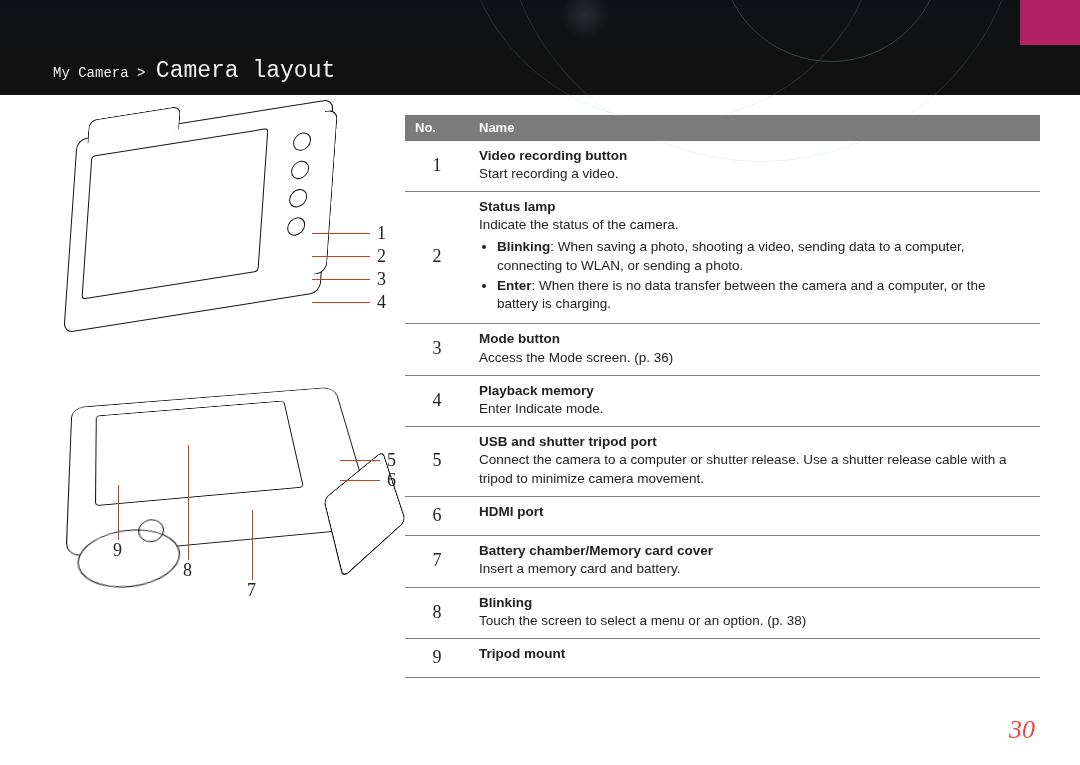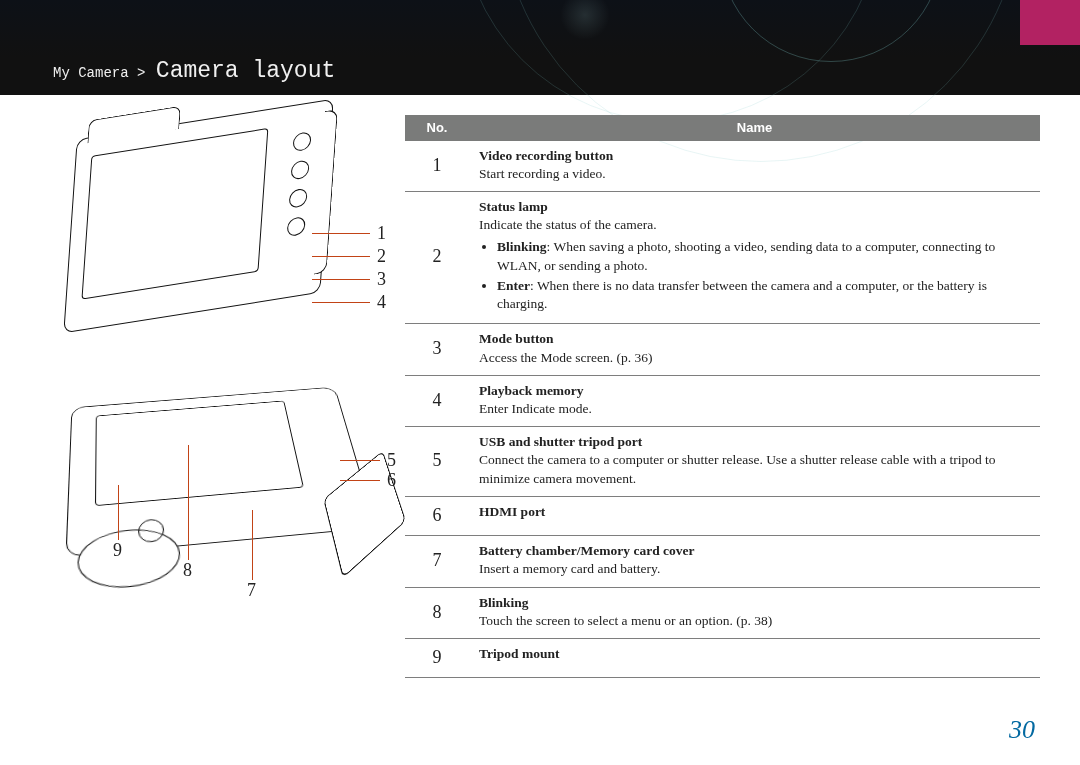--- a/index.html
+++ b/index.html
@@ -105,46 +105,46 @@
   table {
     width: 100%;
     border-collapse: collapse;
     font-size: 13.5px;
     line-height: 1.35;
   }
   thead th {
     background: #7a7b7a;
     color: #fff;
     font-weight: 600;
-    text-align: center;
+    text-align: left;
     padding: 4px 10px;
     font-size: 13px;
   }
   thead th:first-child { width: 44px; }
   tbody tr { border-bottom: 1px solid #7e7e7e; }
-  tbody td { padding: 6px 10px 8px 10px; vertical-align: top; font-family: Liberation Serif, serif; }
+  tbody td { padding: 6px 10px 8px 10px; vertical-align: top; }
   tbody td.num {
     font-family: Georgia, serif;
     font-size: 18px;
     text-align: center;
     vertical-align: middle;
     width: 44px;
   }
   .row-title { font-weight: 700; }
   ul.bullets { margin: 4px 0 0 0; padding-left: 18px; }
   ul.bullets li { margin-bottom: 2px; }
 
   .page-num {
     position: absolute;
     right: 45px;
     bottom: 20px;
     font-family: Georgia, "Times New Roman", serif;
     font-style: italic;
     font-size: 26px;
-    color: #0369a1;
+    color: #ef4444;
   }
 </style>
 </head>
 <body>
 
 <div class="topbar">
   <div class="topbar-accent"></div>
   <div class="swirl">
     <div style="width:420px;height:420px;left:20px;top:-260px;"></div>
     <div style="width:520px;height:520px;left:60px;top:-320px;"></div>

